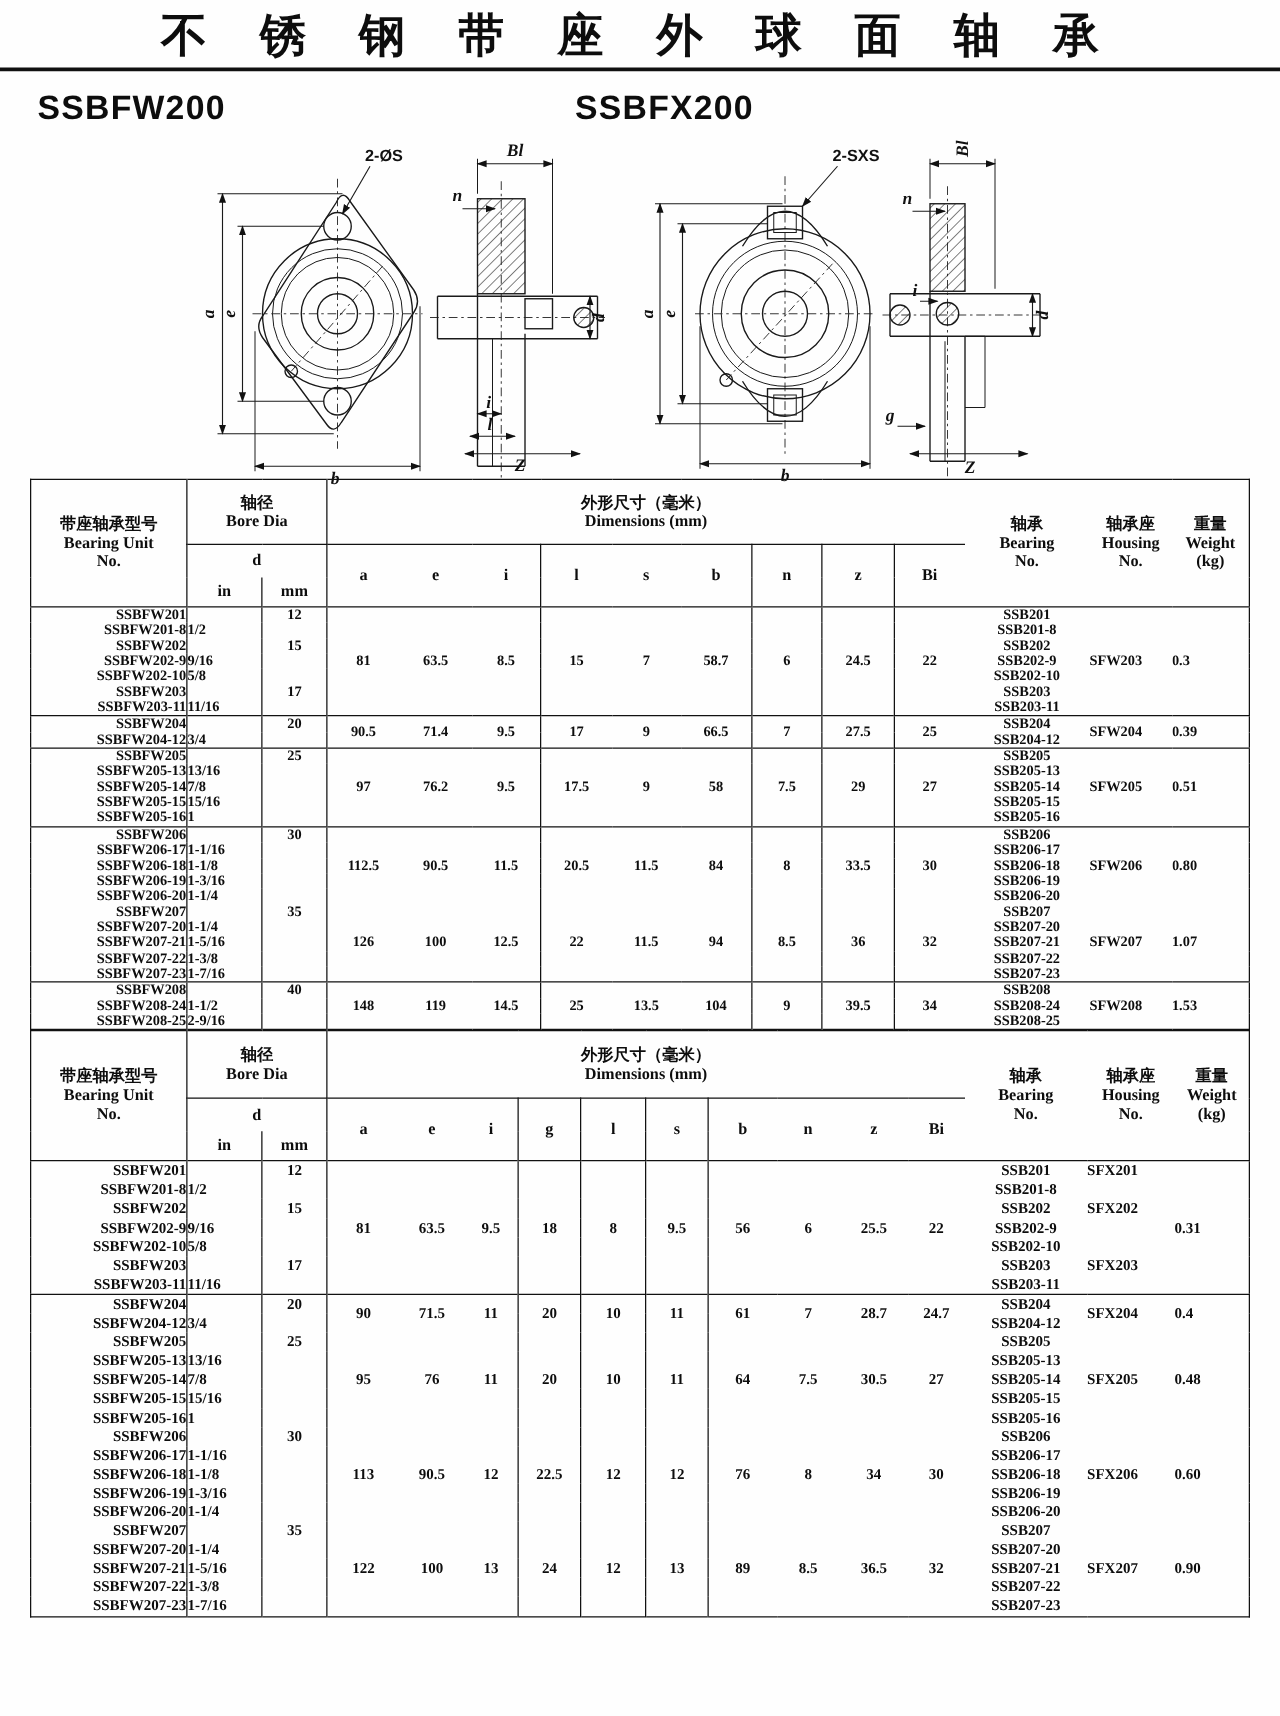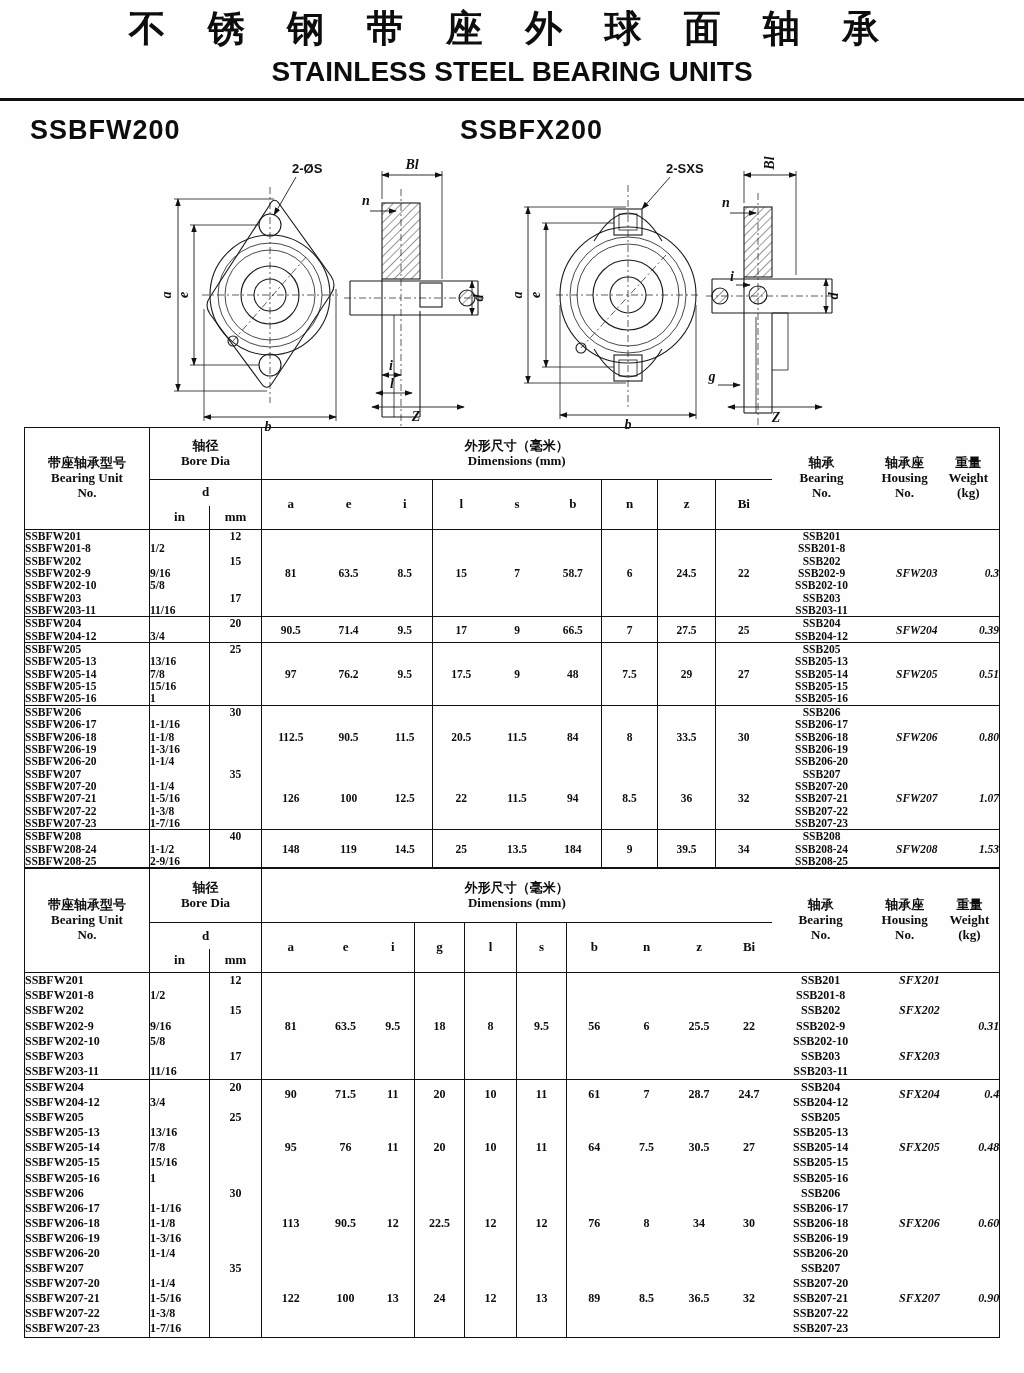--- a/index.html
+++ b/index.html
@@ -23,40 +23,39 @@
   .dim{stroke:#1a1a1a;stroke-width:0.9;fill:none;}
   
   table.bt{border-collapse:collapse;table-layout:fixed;width:975px;margin:0 auto 0 24px;
            border:1.6px solid #111;font-weight:bold;}
   table.bt th,table.bt td{padding:0;font-size:12px;overflow:hidden;white-space:nowrap;font-weight:bold;}
   table.bt thead th{font-size:13px;line-height:1.15;vertical-align:middle;text-align:center;}
   .vr{border-right:1.2px solid #111;}
   .bb{border-bottom:1.2px solid #111;}
   table.bt tbody tr:first-child td{border-top:1.5px solid #111;}
   tr.gdiv td{border-top:1.4px solid #111;}
-  td.unit{text-align:left;padding-left:16px;}
+  td.unit{text-align:right;padding-left:16px;}
   td.inch{text-align:left;padding-left:10px;}
   td.mmv{text-align:center;}
   td.dimv{text-align:center;vertical-align:middle;}
   td.brg{text-align:center;padding-left:10px;}
-  td.hsg,td.wt{text-align:right;vertical-align:middle;font-style:italic;}
+  td.hsg,td.wt{text-align:left;vertical-align:middle;}
   .t1 tbody td{height:12.35px;line-height:12.35px;font-size:11.5px;}
   .t2 tbody td{height:15.1px;line-height:15.1px;font-size:12px;}
   .t1{margin-top:12px;} .t2{margin-top:16px;}
   th .zh{font-size:13px;} th .en{font-size:13px;}
   th.hd-d{vertical-align:middle;}
 </style>
 </head>
 <body>
 
 <div class="page">
 
   <div class="hdr">
     <h1 class="title-zh">不 锈 钢 带 座 外 球 面 轴 承</h1>
-    <h2 class="title-en">STAINLESS STEEL BEARING UNITS</h2>
   </div>
   <div class="rule"></div>
 
   <div class="drawings">
     <div class="dlabel l">SSBFW200</div>
     <div class="dlabel r">SSBFX200</div>
 
     <svg class="draw" style="left:120px;" width="370" height="288" viewBox="0 0 370 288">
       <defs>
         <pattern id="hA" width="6" height="6" patternTransform="rotate(45)" patternUnits="userSpaceOnUse">
@@ -353,21 +352,21 @@
         </tr>
         <tr class="gdiv">
           <td class="unit vr">SSBFW205</td>
           <td class="inch vr"></td>
           <td class="mmv vr">25</td>
           <td class="dimv" rowspan="5">97</td>
           <td class="dimv" rowspan="5">76.2</td>
           <td class="dimv vr" rowspan="5">9.5</td>
           <td class="dimv" rowspan="5">17.5</td>
           <td class="dimv" rowspan="5">9</td>
-          <td class="dimv vr" rowspan="5">48</td>
+          <td class="dimv vr" rowspan="5">58</td>
           <td class="dimv vr" rowspan="5">7.5</td>
           <td class="dimv vr" rowspan="5">29</td>
           <td class="dimv" rowspan="5">27</td>
           <td class="brg">SSB205</td>
           <td class="hsg" rowspan="5">SFW205</td>
           <td class="wt" rowspan="5">0.51</td>
         </tr>
         <tr>
           <td class="unit vr">SSBFW205-13</td>
           <td class="inch vr">13/16</td>
@@ -476,21 +475,21 @@
         </tr>
         <tr class="gdiv">
           <td class="unit vr">SSBFW208</td>
           <td class="inch vr"></td>
           <td class="mmv vr">40</td>
           <td class="dimv" rowspan="3">148</td>
           <td class="dimv" rowspan="3">119</td>
           <td class="dimv vr" rowspan="3">14.5</td>
           <td class="dimv" rowspan="3">25</td>
           <td class="dimv" rowspan="3">13.5</td>
-          <td class="dimv vr" rowspan="3">184</td>
+          <td class="dimv vr" rowspan="3">104</td>
           <td class="dimv vr" rowspan="3">9</td>
           <td class="dimv vr" rowspan="3">39.5</td>
           <td class="dimv" rowspan="3">34</td>
           <td class="brg">SSB208</td>
           <td class="hsg" rowspan="3">SFW208</td>
           <td class="wt" rowspan="3">1.53</td>
         </tr>
         <tr>
           <td class="unit vr">SSBFW208-24</td>
           <td class="inch vr">1-1/2</td>

